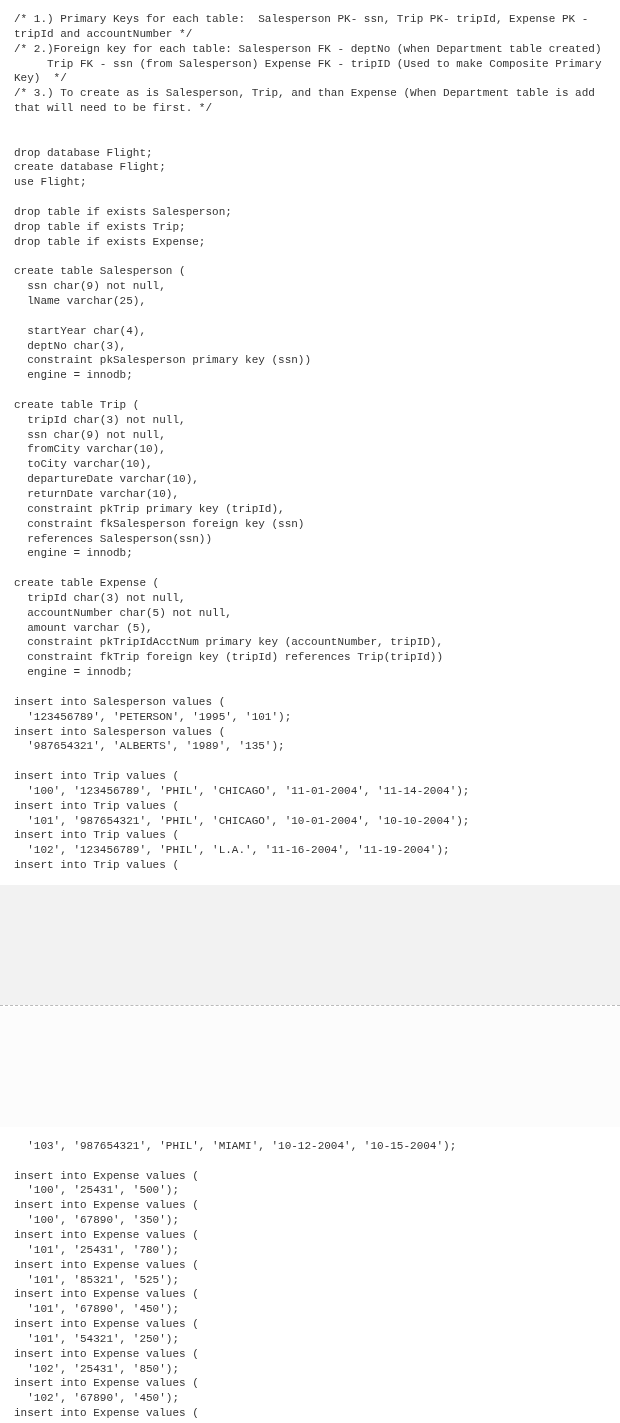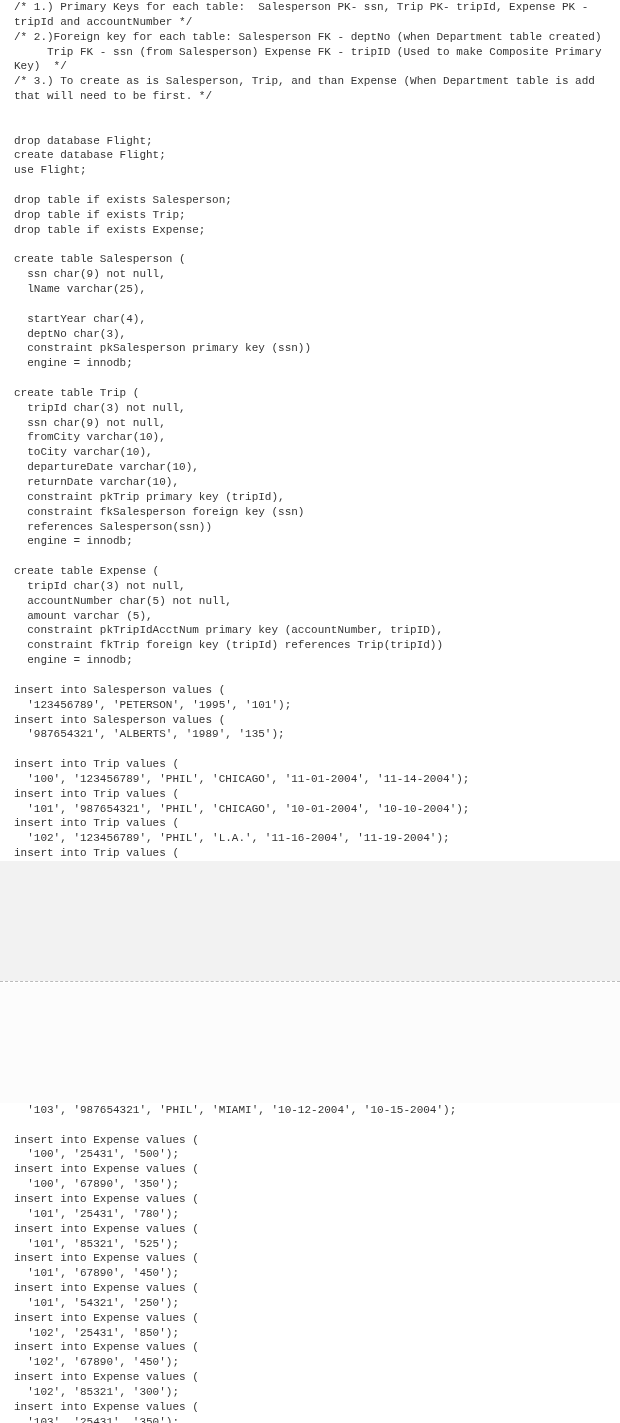--- a/index.html
+++ b/index.html
@@ -6,21 +6,21 @@
     margin: 0;
     padding: 0;
     font-family: "Courier New", Courier, monospace;
     font-size: 11px;
     line-height: 1.35;
     color: #333;
     background: #fff;
     width: 620px;
   }
   .page {
-    padding: 0 14px;
+    padding: 12px 14px;
     white-space: pre-wrap;
     word-wrap: break-word;
   }
   .gap {
     height: 120px;
     background: #f2f2f2;
   }
   .divider {
     border-top: 1px dashed #bbb;
     height: 1px;

